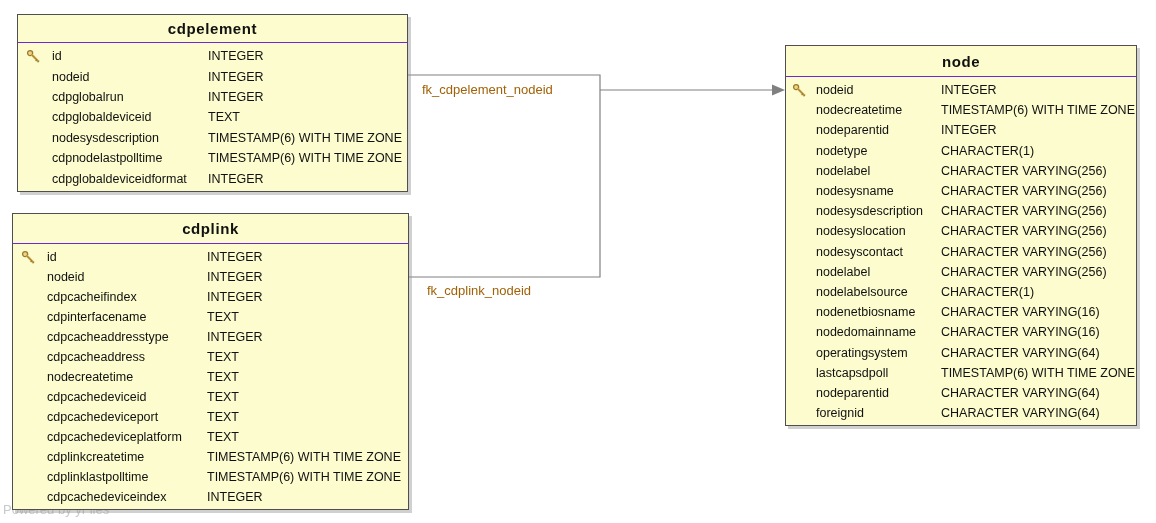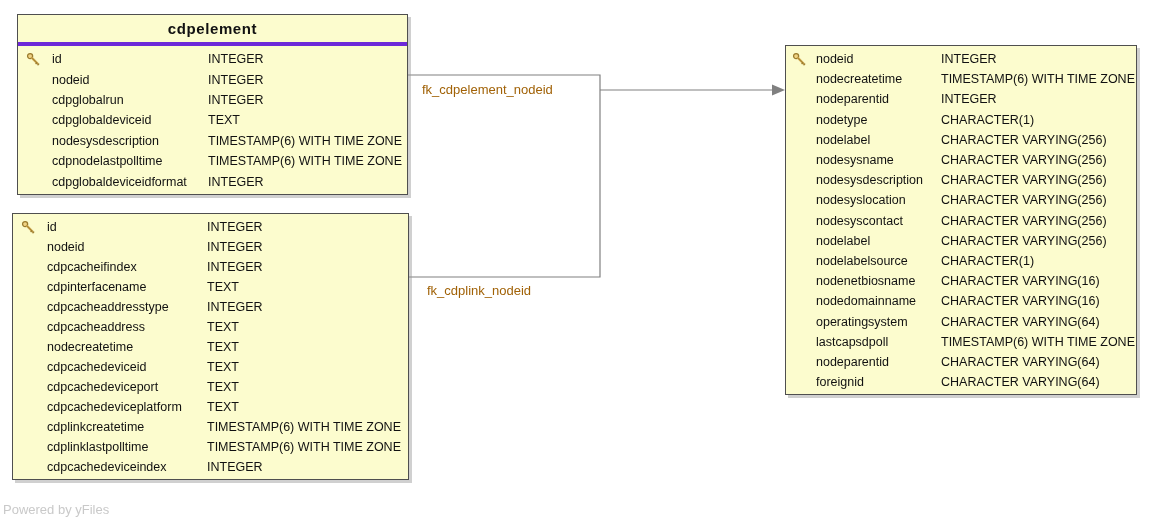--- a/index.html
+++ b/index.html
@@ -9,21 +9,21 @@
   }
   .canvas { position:absolute; inset:0; }
 
   .connectors { position:absolute; left:0; top:0; z-index:1; }
 
   .etable {
     position:absolute; background:#FCFCCE; border:1px solid #4f4f4f;
     box-shadow:3px 3px 0 rgba(150,150,150,0.45); z-index:2; box-sizing:border-box;
   }
   .etable-title {
-    border-bottom:4px solid #6d28d9; display:flex; align-items:center; justify-content:center;
+    border-bottom:1px solid #6d28d9; display:flex; align-items:center; justify-content:center;
     font-weight:bold; font-size:15px; letter-spacing:0.6px;
   }
   #table-cdpelement { left:17px;  top:14px;  width:391px; }
   #table-cdplink    { left:12px;  top:213px; width:397px; }
   #table-node       { left:785px; top:45px;  width:352px; }
   #table-cdpelement .etable-title { height:27px; }
   #table-cdplink    .etable-title { height:29px; }
   #table-node       .etable-title { height:30px; }
 
   .etable-body { padding:3px 0 2px 0; }
@@ -104,20 +104,21 @@
         </div>
         <div class="erow">
           <span class="cell-key"></span>
           <span class="cell-name">cdpglobaldeviceidformat</span>
           <span class="cell-type">INTEGER</span>
         </div>
       </div>
   </section>
 
   <section class="etable" id="table-cdplink">
+    <header class="etable-title">cdplink</header>
     <div class="etable-body">
         <div class="erow">
           <span class="cell-key">
             <svg width="14" height="14" viewBox="0 0 15 15" aria-hidden="true">
               <circle cx="4.4" cy="4.4" r="2.7" fill="#F0D384" stroke="#9A7B2D" stroke-width="1.4"></circle>
               <path d="M6.6 6.6 L12.3 12.3" stroke="#C9A24A" stroke-width="2.4" stroke-linecap="round"></path>
               <path d="M6.6 6.6 L12.3 12.3" stroke="#9A7B2D" stroke-width="0.8"></path>
               <path d="M10.3 12.8 L11.8 11.3 M12.4 14.2 L14.1 12.5" stroke="#9A7B2D" stroke-width="1.3"></path>
             </svg>
           </span>
@@ -181,20 +182,21 @@
         </div>
         <div class="erow">
           <span class="cell-key"></span>
           <span class="cell-name b">cdpcachedeviceindex</span>
           <span class="cell-type">INTEGER</span>
         </div>
       </div>
   </section>
 
   <section class="etable" id="table-node">
+    <header class="etable-title">node</header>
     <div class="etable-body">
         <div class="erow">
           <span class="cell-key">
             <svg width="14" height="14" viewBox="0 0 15 15" aria-hidden="true">
               <circle cx="4.4" cy="4.4" r="2.7" fill="#F0D384" stroke="#9A7B2D" stroke-width="1.4"></circle>
               <path d="M6.6 6.6 L12.3 12.3" stroke="#C9A24A" stroke-width="2.4" stroke-linecap="round"></path>
               <path d="M6.6 6.6 L12.3 12.3" stroke="#9A7B2D" stroke-width="0.8"></path>
               <path d="M10.3 12.8 L11.8 11.3 M12.4 14.2 L14.1 12.5" stroke="#9A7B2D" stroke-width="1.3"></path>
             </svg>
           </span>

